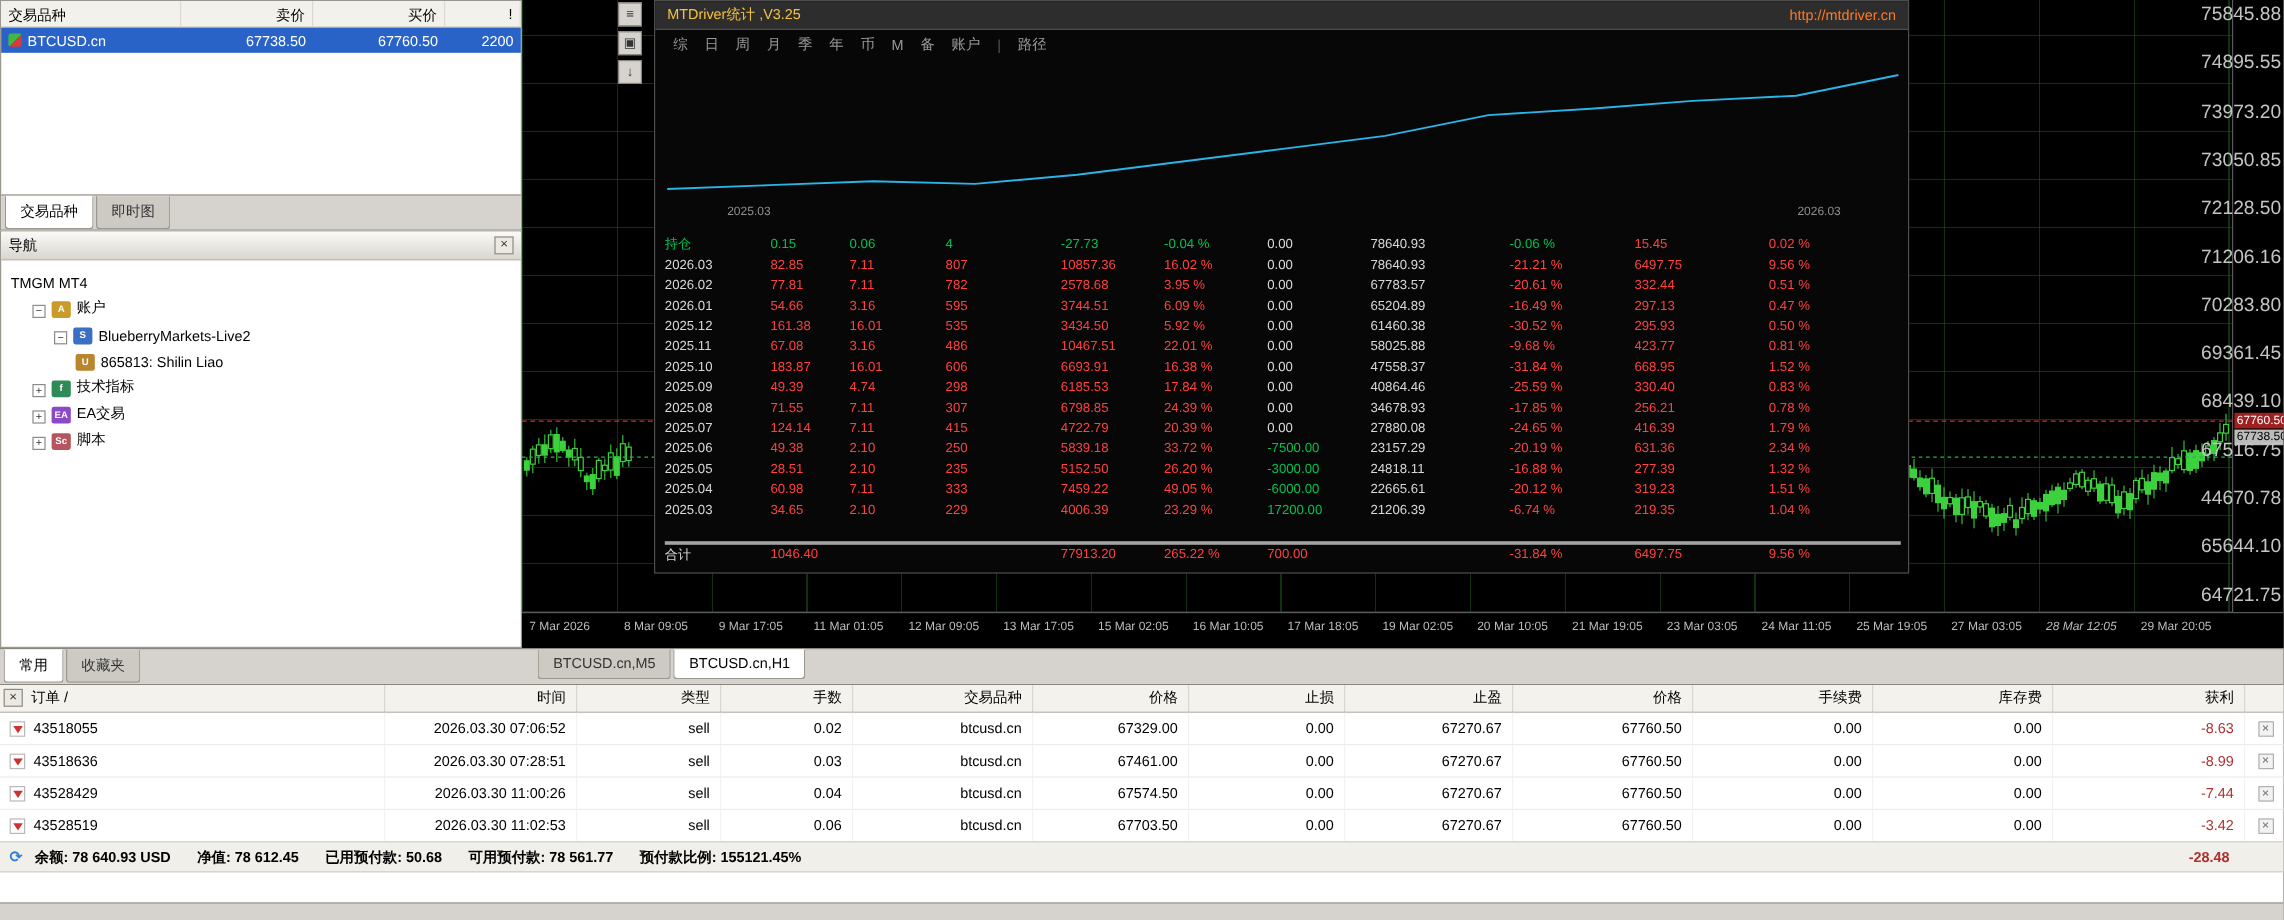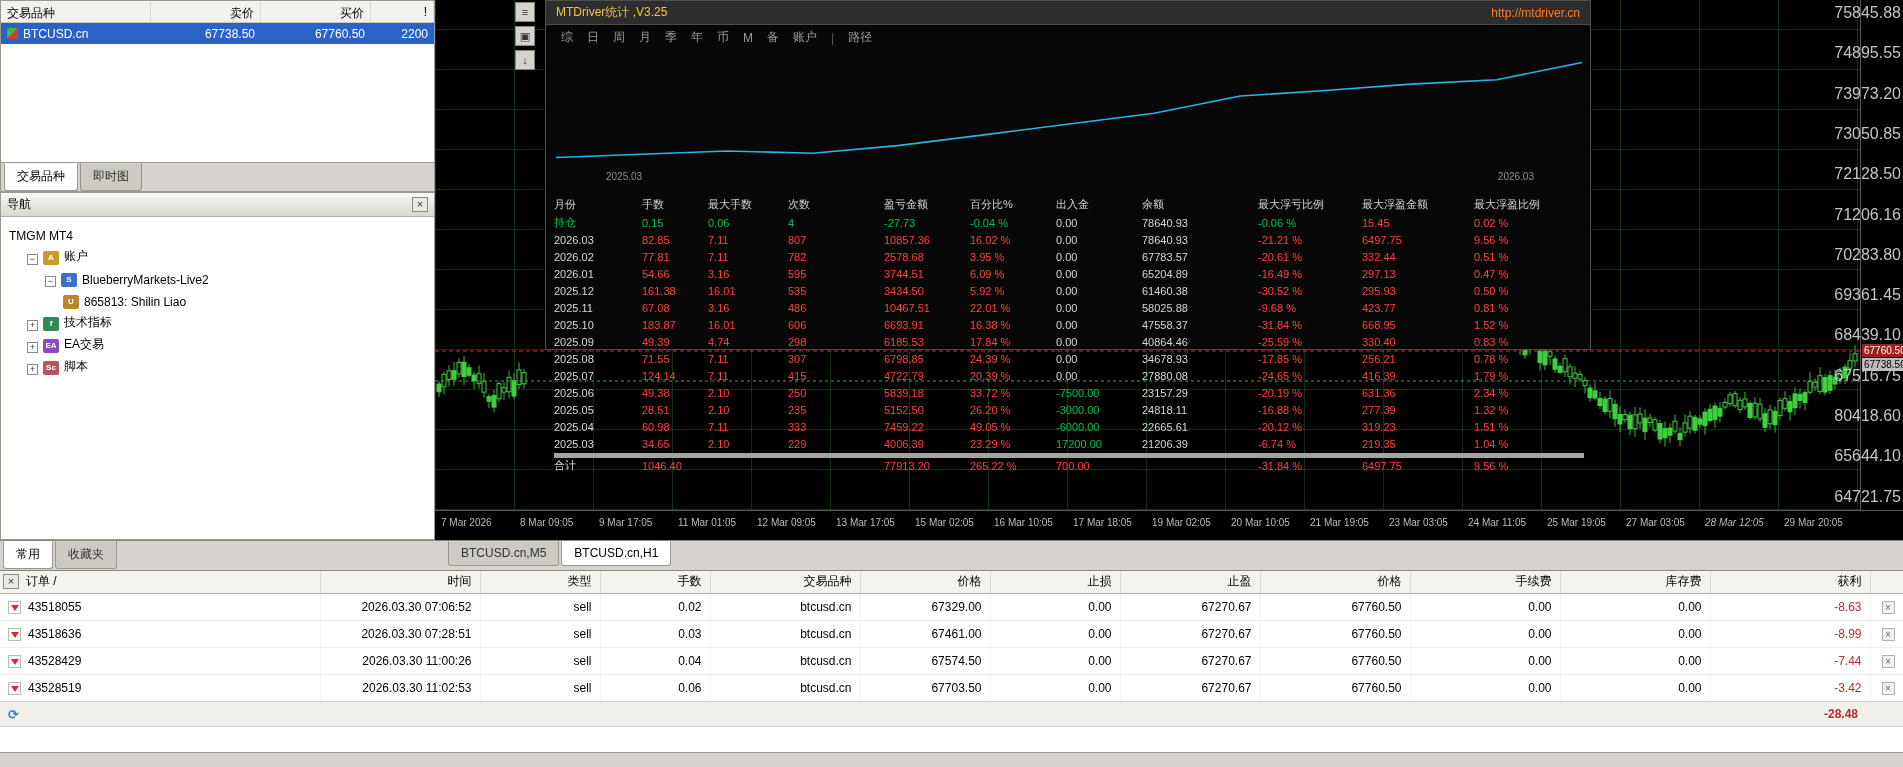--- a/index.html
+++ b/index.html
@@ -45,33 +45,33 @@
 .scale-box{position:absolute;left:1px;width:41px;text-align:right;padding:1px 2px;font-size:10px;white-space:nowrap;}
 .ask-box{top:344px;background:#9e2020;color:#fff;}
 .bid-box{top:358px;background:#bcbcbc;color:#000;}
 #timeline{position:absolute;left:0;top:510px;width:1468px;height:30px;border-top:1px solid #5a5a5a;background:#000;}
 .t-lab{position:absolute;top:6px;color:#bcbcbc;font-size:10px;white-space:nowrap;}
 
 #ea-buttons{position:absolute;left:80px;top:2px;display:flex;flex-direction:column;gap:4px;}
 .ea-btn{width:20px;height:20px;background:#d6d3ce;border:1px solid #8a877f;font-size:11px;line-height:18px;text-align:center;color:#333;cursor:default;}
 
 
-#stats{position:absolute;left:110px;top:0;width:1046px;height:350px;background:#070707;border:1px solid #4d4d4d;}
+#stats{position:absolute;left:110px;top:0;width:1046px;height:478px;background:#070707;border:1px solid #4d4d4d;}
 .stats-title{height:24px;background:#2d2d2d;border-bottom:1px solid #4d4d4d;display:flex;align-items:center;padding:0 10px;}
 .stats-title .t{flex:1;color:var(--title_yellow,#f5c23c);font-size:12px;}
 .stats-title .u{color:var(--url_orange,#ff7a26);font-size:12px;}
 #stat-menu{height:25px;display:flex;align-items:center;padding:0 15px;gap:14px;color:#9a9a9a;font-size:12px;}
 #stat-menu .sep{color:#555;}
 #stats-graph{position:absolute;left:8px;top:52px;width:1030px;height:114px;}
 .g-label{position:absolute;top:170px;color:#8f8f8f;font-size:10px;}
 .g-left{left:60px;}  .g-right{right:56px;}
 #stats-table{position:absolute;left:8px;top:194px;width:1030px;}
 .srow{display:grid;grid-template-columns:88px 66px 80px 96px 86px 86px 86px 116px 104px 112px 1fr;height:17px;align-items:center;font-size:11px;white-space:nowrap;}
 .srow.head{color:#d2d2d2;height:19px;}
-.srow.total{border-top:5px solid #a3a3a3;margin-top:1px;height:19px;}
+.srow.total{border-top:3px solid #a3a3a3;margin-top:18px;height:19px;}
 .c-r{color:var(--red,#ff4040);} .c-g{color:var(--green,#00c050);} .c-w{color:#d8d8d8;}
 
 
 #terminal{position:absolute;left:0;top:570px;width:1903px;height:197px;background:#fff;border-top:1px solid #8a877f;}
 #terminal-close{position:absolute;left:3px;top:3px;z-index:3;}
 #orders{width:1903px;border-collapse:collapse;table-layout:fixed;}
 #orders th{height:22px;background:#f4f2ed;border-bottom:1px solid #b5b2aa;border-right:1px solid #dad7d0;font-weight:normal;font-size:12px;text-align:right;padding:0 8px;white-space:nowrap;}
 #orders th.first{text-align:left;padding-left:26px;}
 #orders td{height:27px;border-bottom:1px solid #ededed;border-right:1px solid #f3f3f3;font-size:12px;text-align:right;padding:0 8px;white-space:nowrap;}
 #orders td.first{text-align:left;padding-left:8px;}
@@ -346,21 +346,21 @@
   <span class="tick" style="top: 4px;">75845.88</span>
       <span class="tick" style="top: 44.3px;">74895.55</span>
       <span class="tick" style="top: 84.6px;">73973.20</span>
       <span class="tick" style="top: 124.9px;">73050.85</span>
       <span class="tick" style="top: 165.2px;">72128.50</span>
       <span class="tick" style="top: 205.5px;">71206.16</span>
       <span class="tick" style="top: 245.8px;">70283.80</span>
       <span class="tick" style="top: 286.1px;">69361.45</span>
       <span class="tick" style="top: 326.4px;">68439.10</span>
       <span class="tick" style="top: 366.7px;">67516.75</span>
-      <span class="tick" style="top: 407px;">80418.60</span>
+      <span class="tick" style="top: 407px;">44670.78</span>
       <span class="tick" style="top: 447.3px;">65644.10</span>
       <span class="tick" style="top: 487.6px;">64721.75</span>
     </div>
   <div id="timeline">
       <span class="t-lab" style="left: 6px;">7 Mar 2026</span>
       <span class="t-lab" style="left: 85px;">8 Mar 09:05</span>
       <span class="t-lab" style="left: 164px;">9 Mar 17:05</span>
       <span class="t-lab" style="left: 243px;">11 Mar 01:05</span>
       <span class="t-lab" style="left: 322px;">12 Mar 09:05</span>
       <span class="t-lab" style="left: 401px;">13 Mar 17:05</span>
@@ -401,33 +401,20 @@
         <span class="mi">账户</span>
         <span class="sep">|</span>
         <span class="mi">路径</span>
       </div>
     <svg id="stats-graph" viewBox="0 0 1030 114" preserveAspectRatio="none">
       <polyline id="equity-line" fill="none" stroke="#2ab4e8" stroke-width="1.6" points="2,104.52 87.158,101.28 173.342,98.04 258.5,100.2 343.658,92.64 429.842,81.84 515,71.04 600.158,60.24 686.342,42.96 771.5,37.56 856.658,31.080000000000002 942.842,26.76 1028,9.48"></polyline>
     </svg>
     <span class="g-label g-left">2025.03</span>
     <span class="g-label g-right">2026.03</span>
     <div id="stats-table">
-        <div class="srow head">
-          <span>月份</span>
-          <span>手数</span>
-          <span>最大手数</span>
-          <span>次数</span>
-          <span>盈亏金额</span>
-          <span>百分比%</span>
-          <span>出入金</span>
-          <span>余额</span>
-          <span>最大浮亏比例</span>
-          <span>最大浮盈金额</span>
-          <span>最大浮盈比例</span>
-        </div>
         <div class="srow">
           <span class="c-g">持仓</span>
           <span class="c-g">0.15</span>
           <span class="c-g">0.06</span>
           <span class="c-g">4</span>
           <span class="c-g">-27.73</span>
           <span class="c-g">-0.04 %</span>
           <span class="c-w">0.00</span>
           <span class="c-w">78640.93</span>
           <span class="c-g">-0.06 %</span>
@@ -713,16 +700,17 @@
           <td>67760.50</td>
           <td>0.00</td>
           <td>0.00</td>
           <td class="profit">-3.42</td>
           <td><span class="row-close">×</span></td>
         </tr>
       </tbody>
   </table>
   <div id="balance-row">
     <span class="b-ico">⟳</span>
+    <span id="balance-parts"><span class="part">余额: 78 640.93 USD</span><span class="part">净值: 78 612.45</span><span class="part">已用预付款: 50.68</span><span class="part">可用预付款: 78 561.77</span><span class="part">预付款比例: 155121.45%</span></span>
     <span id="balance-profit">-28.48</span>
   </div>
 </div>
 <div id="footer"></div>
 
 </body></html>

